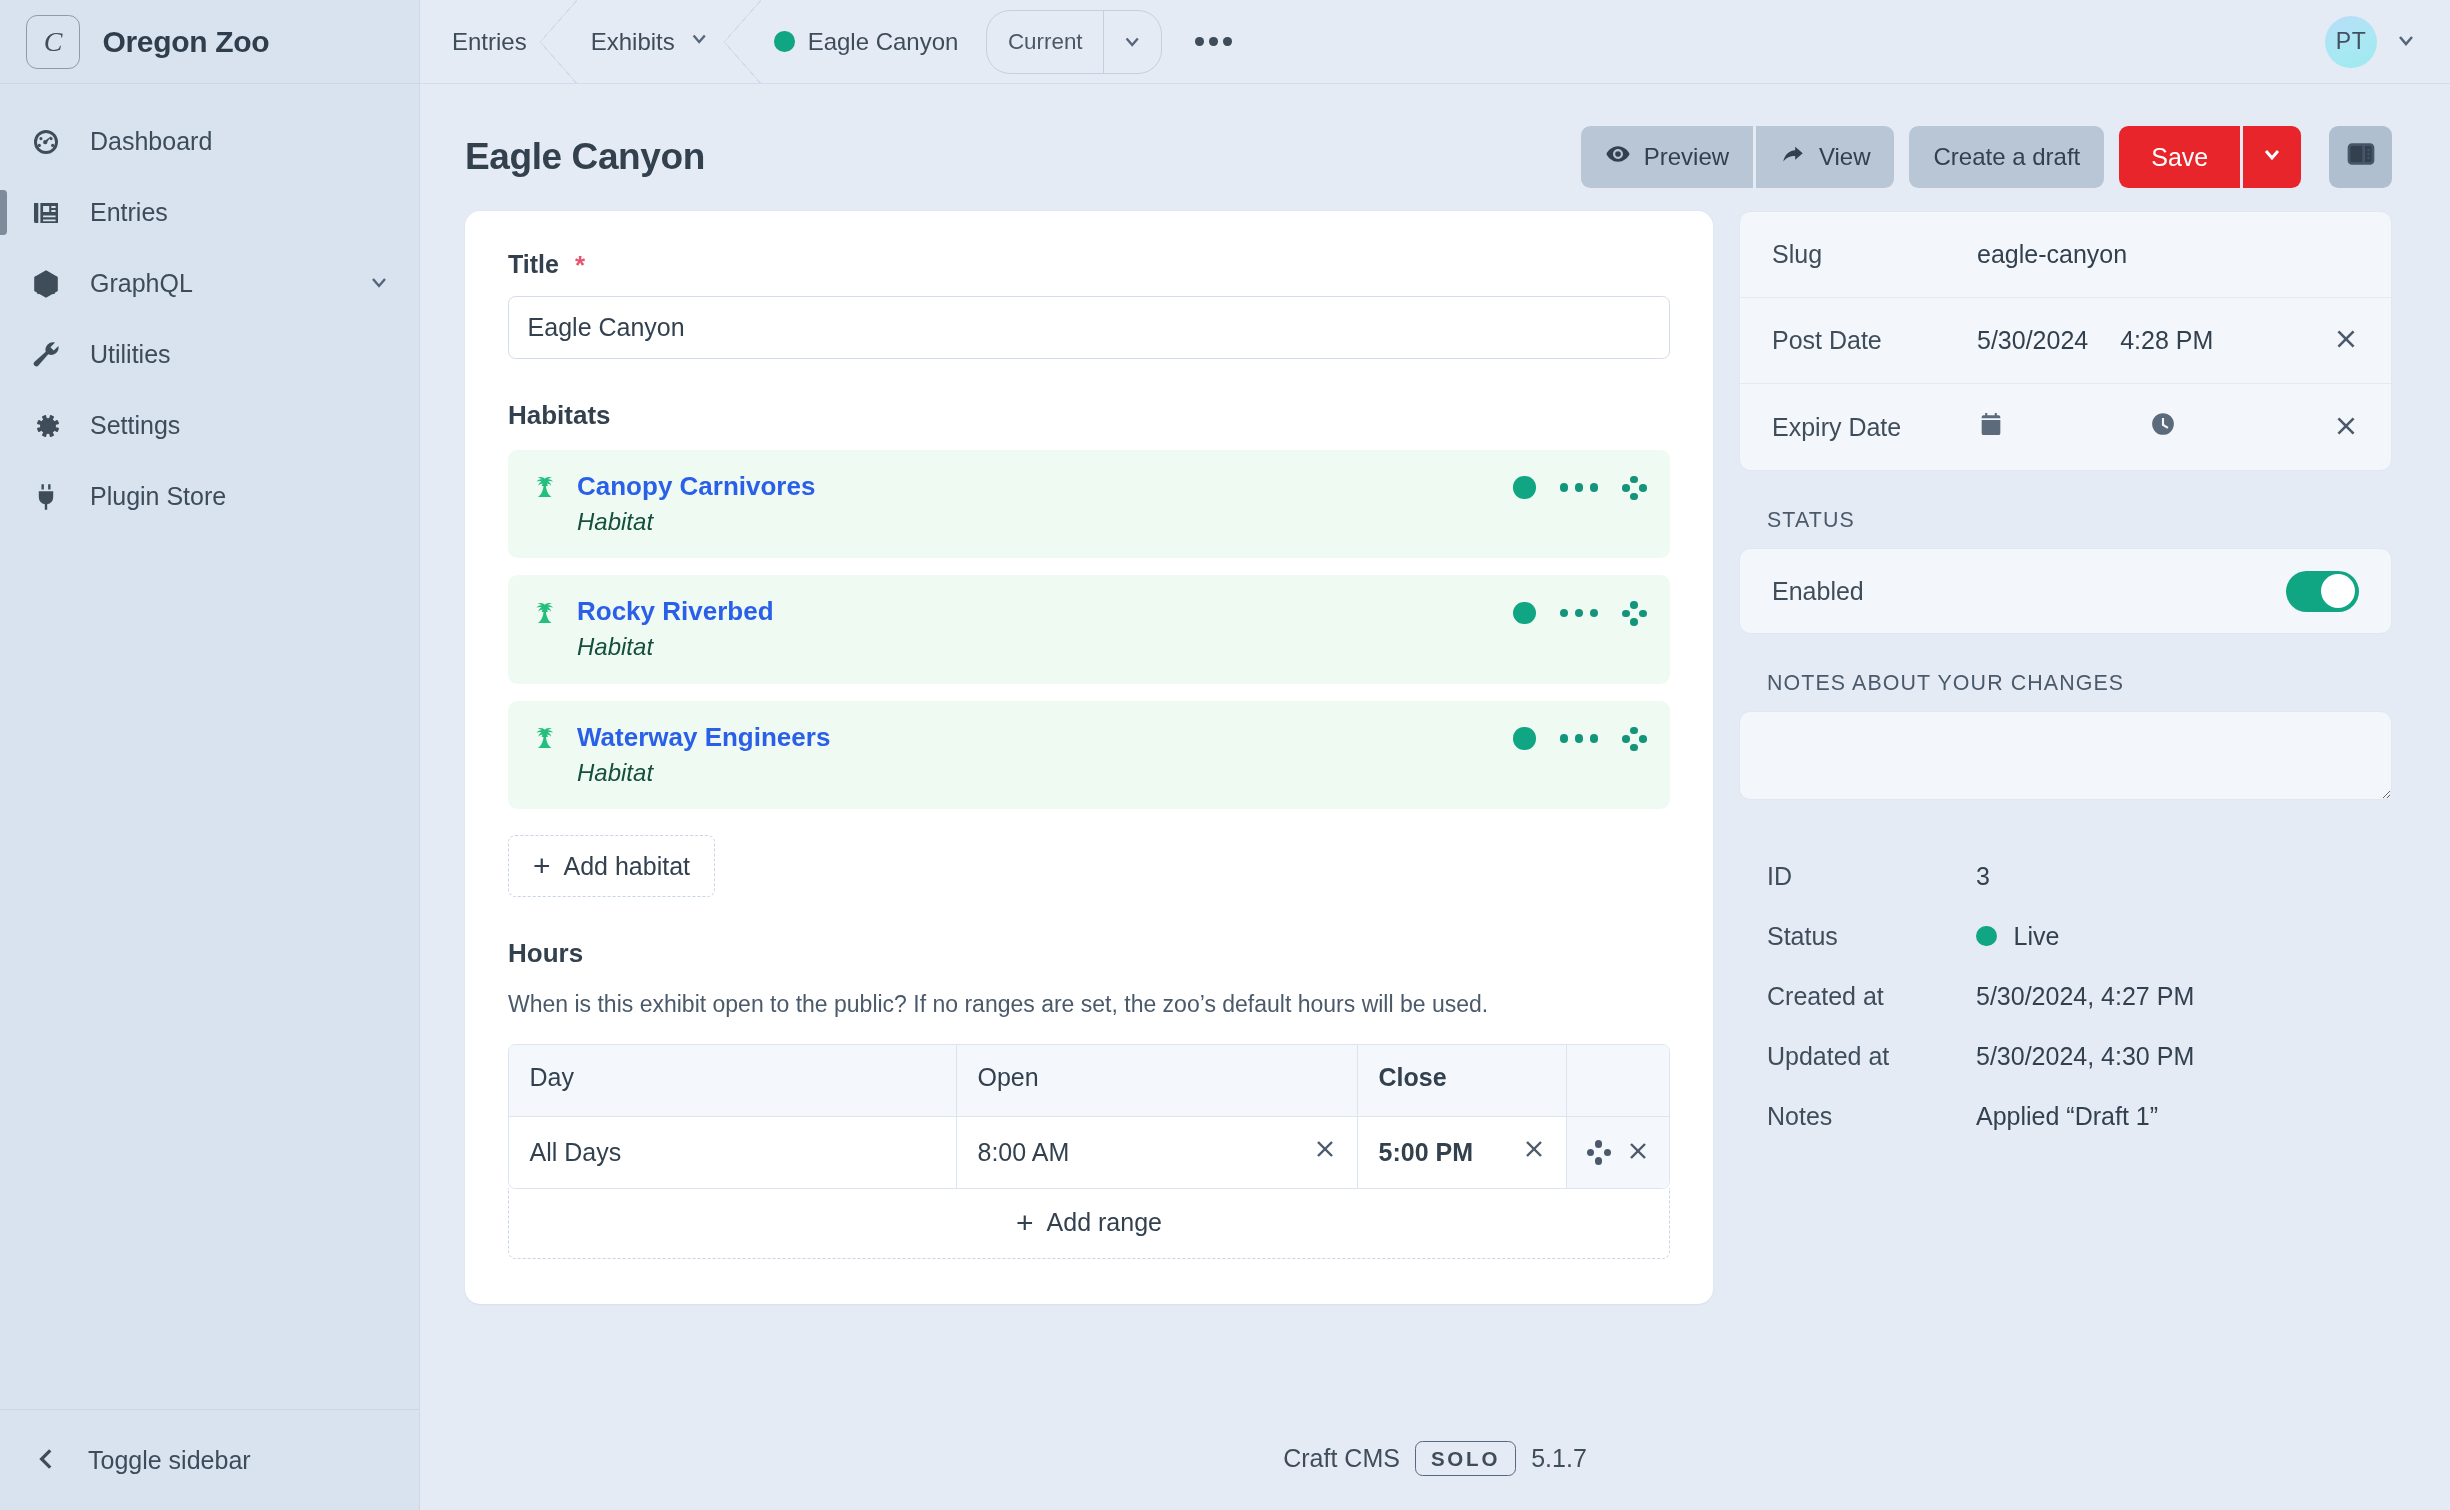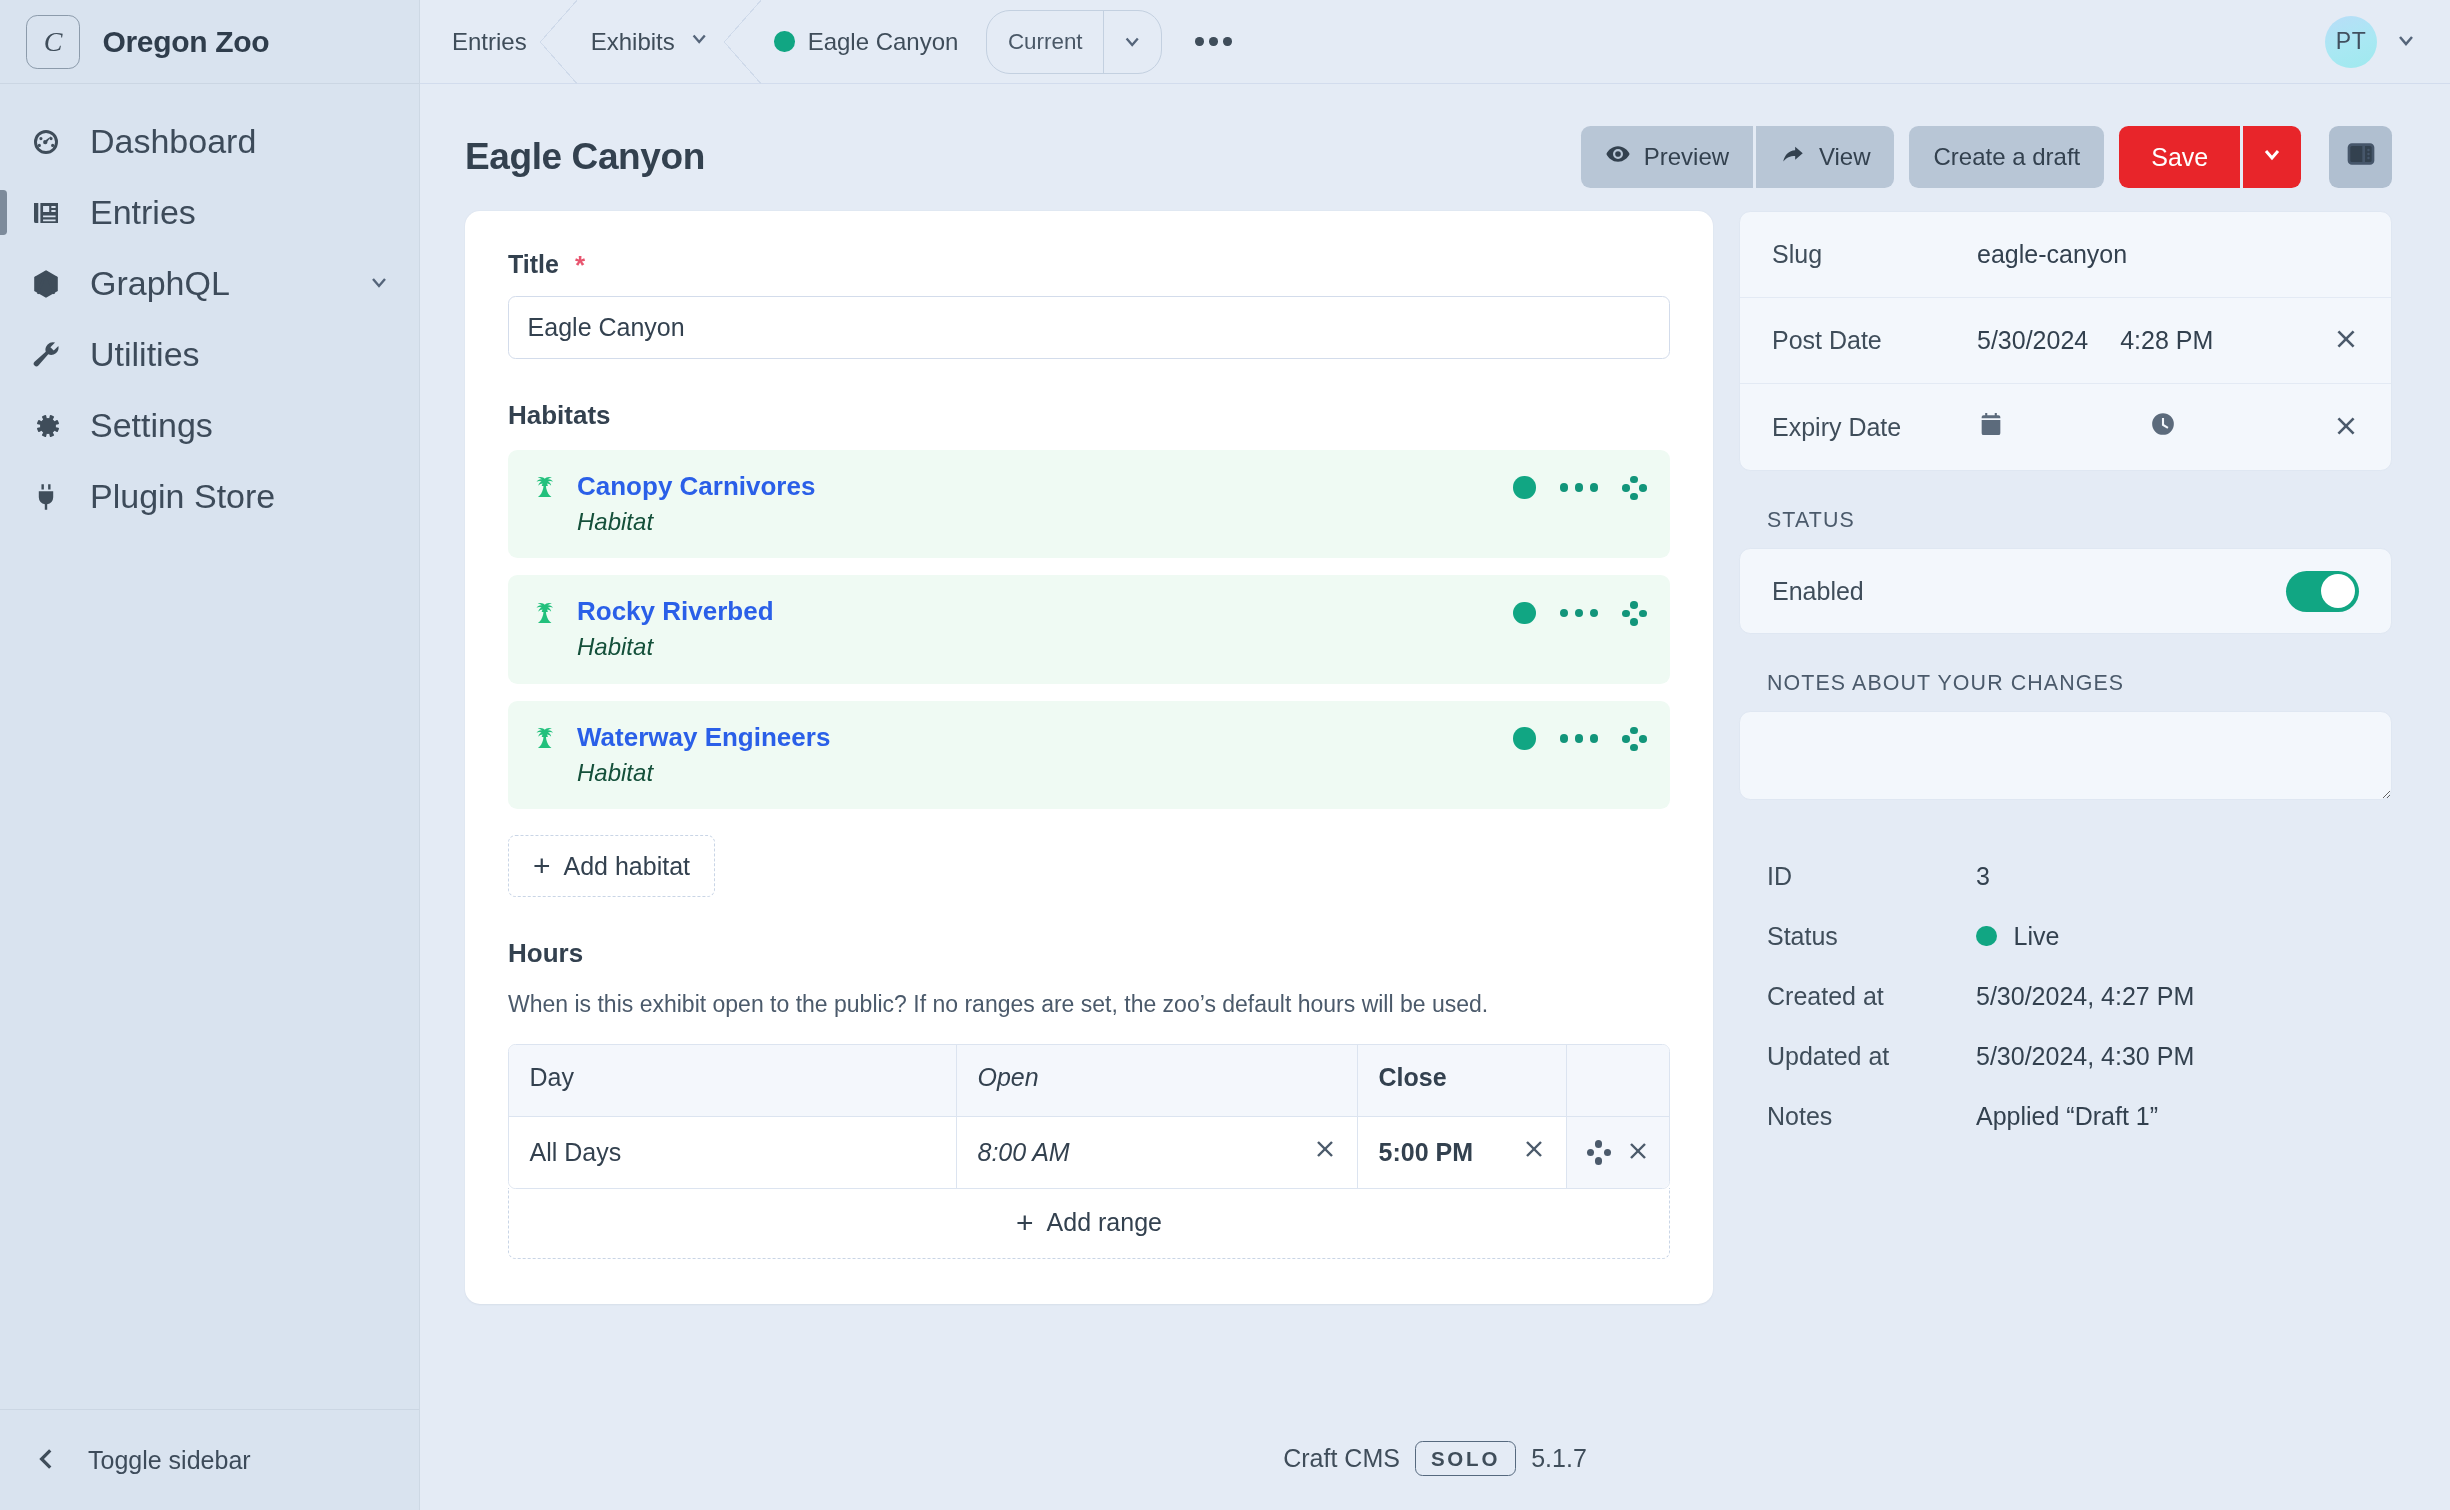--- a/index.html
+++ b/index.html
@@ -35,21 +35,21 @@
     font-family: "Liberation Serif", serif; font-style: italic;
   }
   .site-name { font-size: 30px; font-weight: 700; color: #2f3d4c; letter-spacing: -0.3px; }
 
   .nav { padding-top: 22.4px; }
   .nav-item {
     height: 71px; display: flex; align-items: center;
     gap: 28px; padding: 0 28px 0 30px; position: relative;
     cursor: pointer;
   }
-  .nav-item .label { font-size: 34px; color: #3d4b5a; font-weight: 400; }
+  .nav-item .label { font-size: 25px; color: #3d4b5a; font-weight: 400; }
   .nav-item.active::before {
     content: ""; position: absolute; left: 0; top: 13px; bottom: 13px;
     width: 6.5px; background: #7d8b9b; border-radius: 0 3.7px 3.7px 0;
   }
   .nav-ico { width: 32px; height: 32px; flex: 0 0 32px; display:flex; align-items:center; justify-content:center; }
   .nav-ico svg { width: 32px; height: 32px; fill: #3f4d5a; }
   .nav-caret { margin-left: auto; }
   .nav-caret svg { width: 24px; height: 24px; stroke: #55657a; fill: none; stroke-width: 2.4; }
 
   .sidebar-foot {
@@ -184,21 +184,21 @@
   .plus { font-size: 30px; line-height: 1; font-weight: 400; }
 
   .hint { font-size: 23px; color: #4b5a6b; margin: 7.5px 0 22.4px; line-height: 1.45; }
 
   .hours-table { width: 100%; border: 1.4px solid #dce4f0; border-radius: 7.5px; overflow: hidden; }
   .hr-head { display: flex; background: #f4f7fc; border-bottom: 1.4px solid #dce4f0; }
   .hr-head div { font-size: 25px; color: #33414f; padding: 18.6px 20.5px; }
   .hr-body { display: flex; background: #fff; }
   .hr-cell { display: flex; align-items: center; padding: 0 20.5px; height: 71px; font-size: 25px; color: #33414f; position: relative; }
   .c-day { flex: 0 0 447px; }
-  .c-open { flex: 0 0 401px; border-left: 1.4px solid #dce4f0; justify-content: space-between; font-style: italic; }
+  .c-open { flex: 0 0 401px; border-left: 1.4px solid #dce4f0; justify-content: space-between; }
   .c-close { flex: 1 1 auto; border-left: 1.4px solid #dce4f0; justify-content: space-between; font-weight: bold; }
   .c-tools { flex: 0 0 103px; background: #f4f7fc; border-left: 1.4px solid #dce4f0; display:flex; align-items:center; justify-content: center; gap: 15px; height: 71px;}
   .x-ico { cursor: pointer; }
   .x-ico svg { width: 24px; height: 24px; stroke: #4b5a6b; stroke-width: 2.4; fill:none; }
   .move-ico-gray i { background: #4b5a6b; }
   .add-range {
     border: 1.9px dashed #c9d5e6; border-top: none; border-radius: 0 0 7.5px 7.5px;
     display: flex; align-items: center; justify-content: center; gap: 13px;
     height: 71px; font-size: 25px; color: #33414f; cursor: pointer; margin-top: -0.9px;
   }

